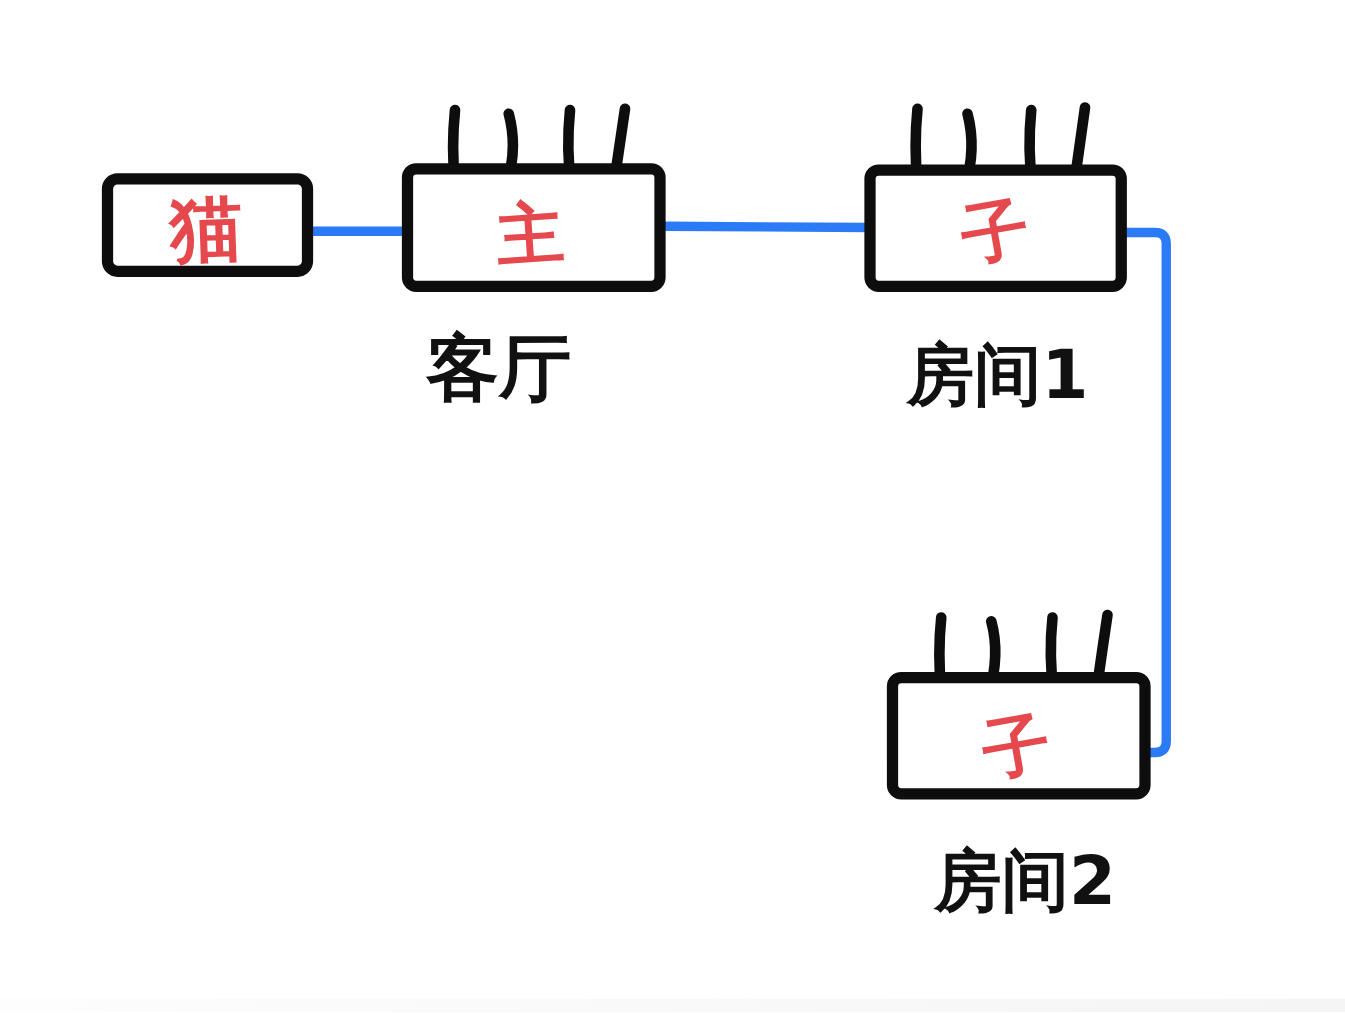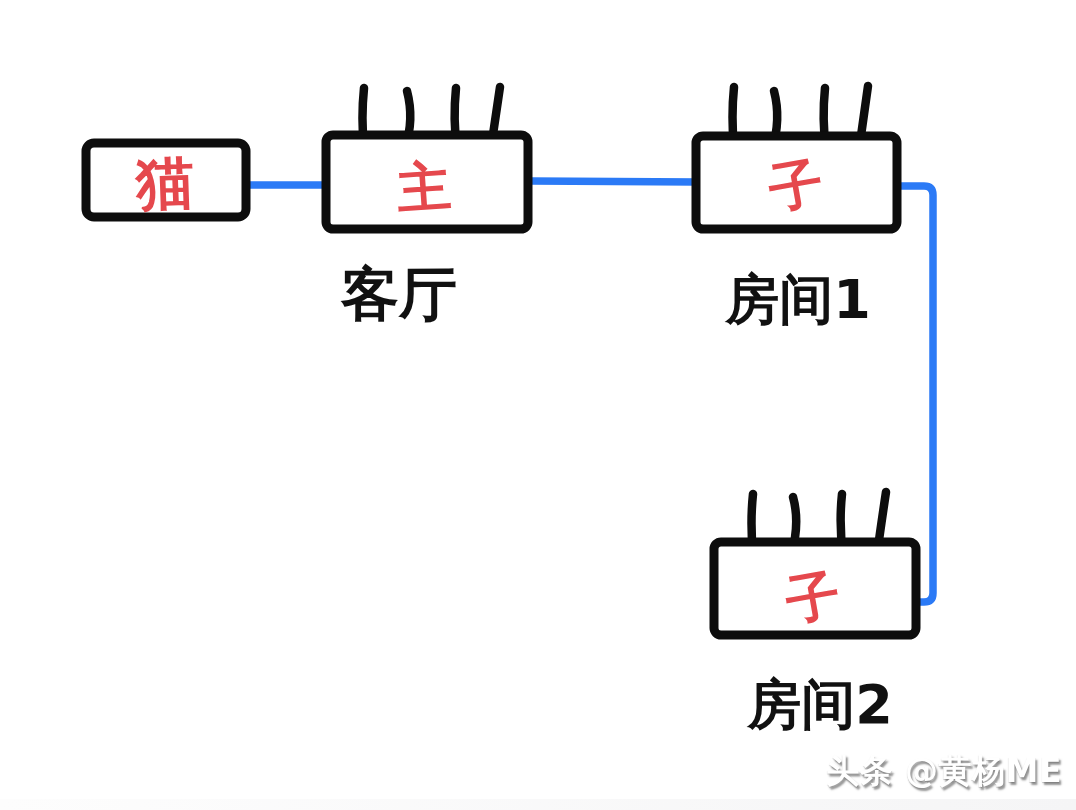--- a/index.html
+++ b/index.html
@@ -117,15 +117,14 @@
         <path class="antenna" d="M886 492 C883 512 880 532 877 555" stroke="#0d0d0d"></path>
       </g>
       <rect class="box" x="714" y="542" width="202" height="93" rx="7" stroke="#0d0d0d"></rect>
       <text class="device-label fs54" x="813" y="616" transform="rotate(-10 813 598)" fill="#e5484d">子</text>
       <text class="room-label fs54" x="820" y="723" fill="#111111">房间2</text>
     </g>
   </svg>
 
   <div class="bottom-strip"></div>
 
-  <div class="watermark">头条 @黄杨ME</div>
 
 </div>
 
 </body></html>

